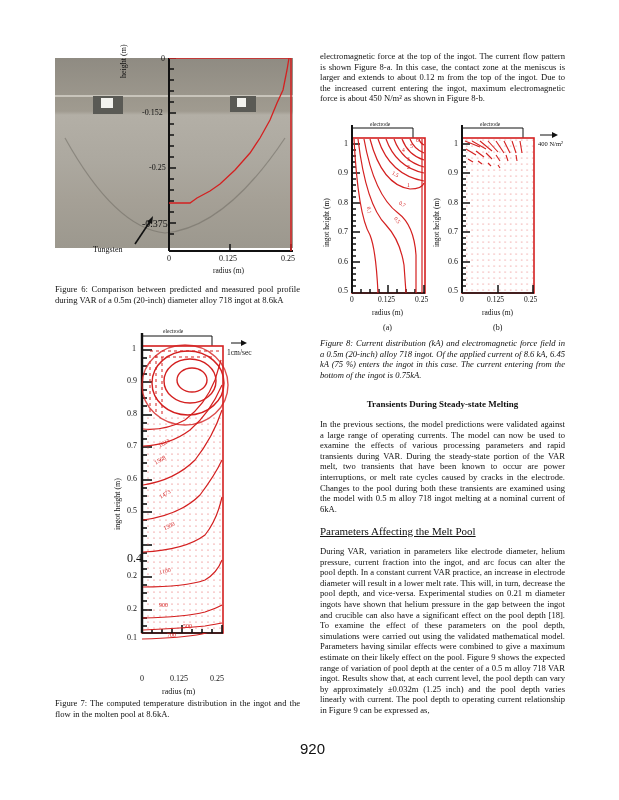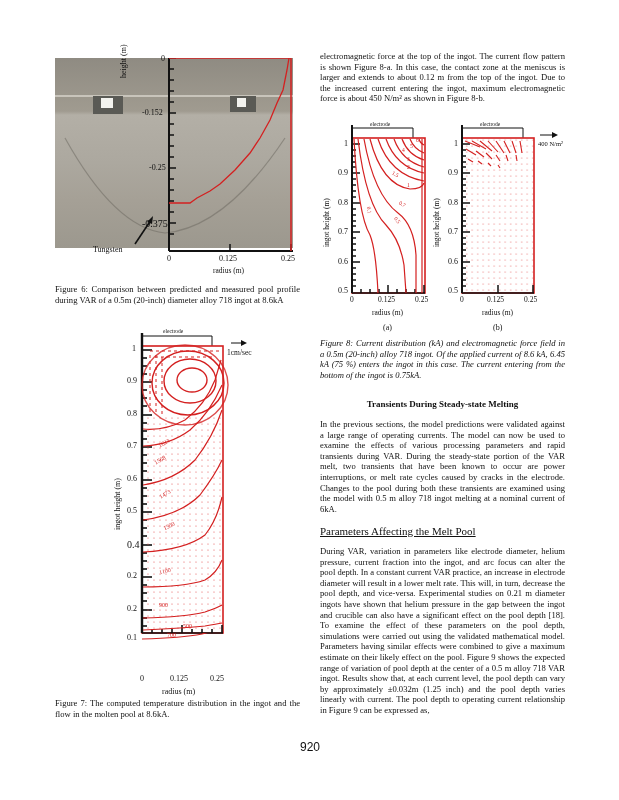--- a/index.html
+++ b/index.html
@@ -3,21 +3,21 @@
 <meta charset="utf-8">
 <style>
   html, body { margin: 0; padding: 0; background: #ffffff; }
   body { width: 619px; height: 800px; position: relative; overflow: hidden;
          font-family: "Liberation Serif", serif; color: #111; }
   .abs { position: absolute; }
   .col-text { font-size: 8.6px; line-height: 10.6px; text-align: justify; }
   .caption { font-size: 8.6px; line-height: 10.6px; text-align: justify; }
   .heading { font-weight: bold; font-size: 9px; text-align: center; }
   .subheading { font-size: 11px; text-decoration: underline; }
-  .pagenum { font-family: "Liberation Sans", sans-serif; font-size: 12px; }
+  .pagenum { font-family: "Liberation Sans", sans-serif; font-size: 15px; }
   .photo { background:
       linear-gradient(180deg, #8f8b82 0%, #a09b90 28%, #b3afa6 30%, #aca89f 55%, #a5a096 75%, #9c988e 100%);
   }
 </style>
 </head>
 <body>
 
 <div class="abs" style="left:55px; top:58px; width:245px; height:215px;">
   <div class="abs photo" style="left:0; top:0; width:238px; height:190px;"></div>
 
@@ -182,21 +182,21 @@
   <div class="abs" style="left:104px; top:277px; font-size:6px; color:#d42020;">900</div>
 
   <div class="abs" style="left:128px; top:298px; font-size:6px; color:#d42020;">500</div>
 
   <div class="abs" style="left:77px; top:19px; font-size:8px;">1</div>
   <div class="abs" style="left:72px; top:51px; font-size:8px;">0.9</div>
   <div class="abs" style="left:72px; top:84px; font-size:8px;">0.8</div>
   <div class="abs" style="left:72px; top:116px; font-size:8px;">0.7</div>
   <div class="abs" style="left:72px; top:149px; font-size:8px;">0.6</div>
   <div class="abs" style="left:72px; top:181px; font-size:8px;">0.5</div>
-  <div class="abs" style="left:72px; top:214px; font-size:10px;">0.4</div>
+  <div class="abs" style="left:72px; top:226px; font-size:12px;">0.4</div>
   <div class="abs" style="left:72px; top:246px; font-size:8px;">0.2</div>
   <div class="abs" style="left:72px; top:279px; font-size:8px;">0.2</div>
 
   <div class="abs" style="left:58px; top:205px; font-size:8px; transform:rotate(-90deg); transform-origin:left top; white-space:nowrap;">ingot height (m)</div>
 </div>
 
 <div class="abs" style="left:127px; top:633px; font-size:8px;">0.1</div>
 <svg class="abs" style="left:142px; top:633px;" width="90" height="30">
   <path d="M0 6 Q40 5 60 1 Q75 -3 80 -6" stroke="#d42020" stroke-width="1.2" fill="none"></path>
 </svg>

